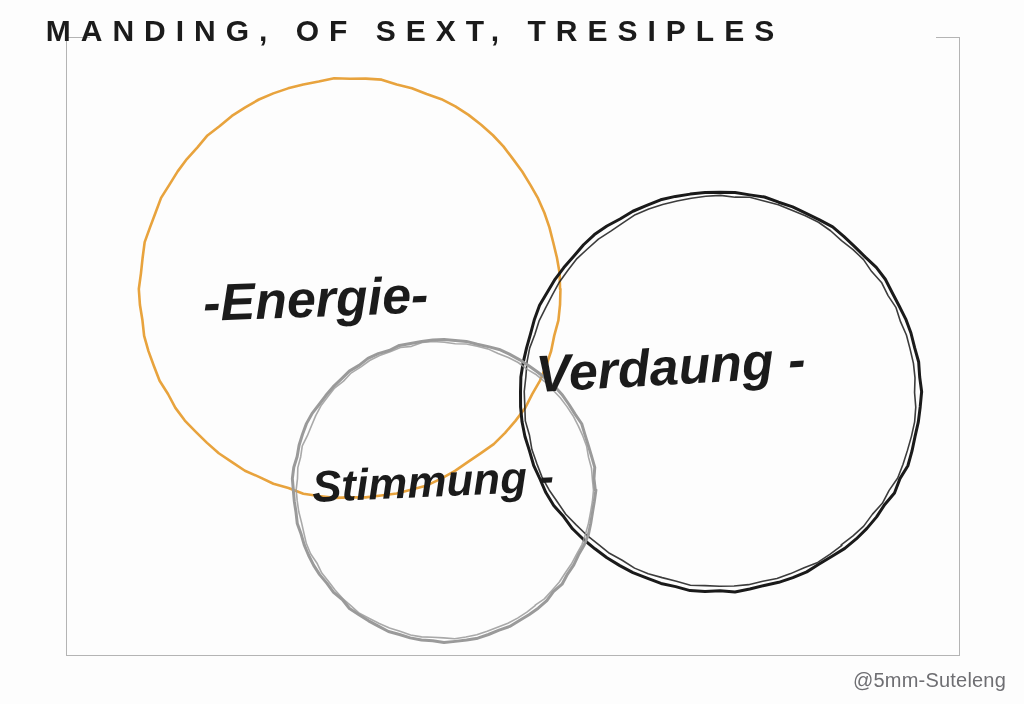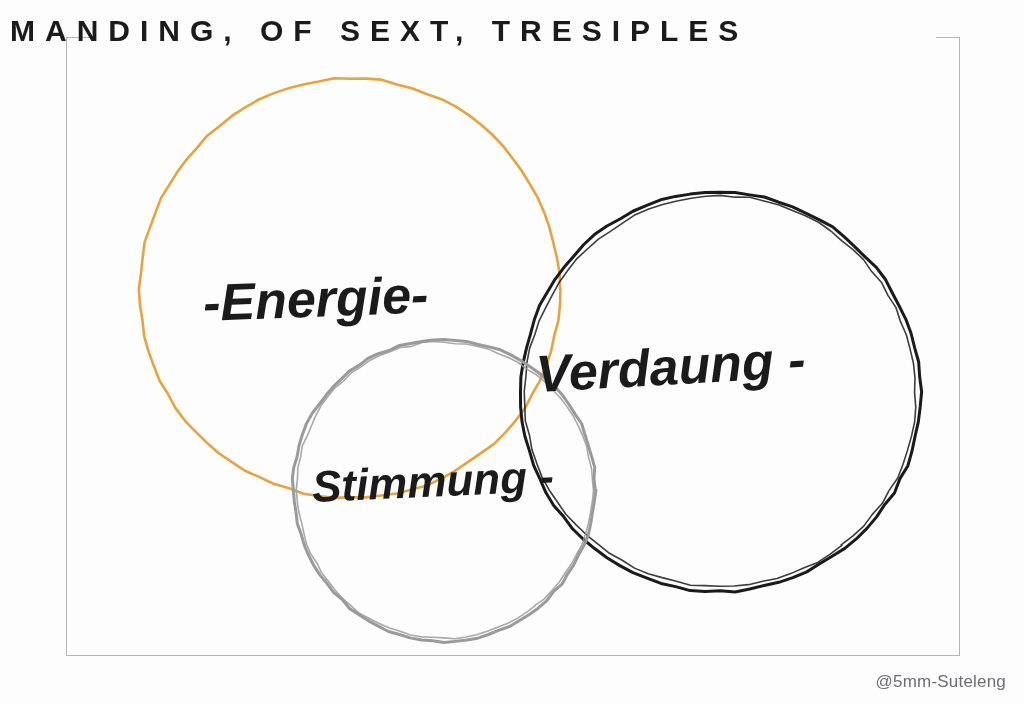--- a/index.html
+++ b/index.html
@@ -35,20 +35,21 @@
   #frame-bottom { left: 66px;  top: 655px; width: 894px; height: 1px; }
   #frame-top-left  { left: 66px;  top: 37px; width: 24px; height: 1px; }
   #frame-top-right { left: 936px; top: 37px; width: 24px; height: 1px; }
 
   
   #title {
     position: absolute;
     left: 0;
     top: 16px;
     width: 820px;
+    text-align: center;
     font-family: "Liberation Sans", sans-serif;
     font-size: 30px;
     font-weight: bold;
     letter-spacing: 10px;
     color: #1b1b1b;
     white-space: nowrap;
     line-height: 1;
     text-indent: 10px;
   }
 
@@ -91,21 +92,21 @@
     transform: rotate(-2.6deg);
     transform-origin: left center;
   }
 
   
   #watermark {
     position: absolute;
     right: 18px;
     bottom: 12px;
     font-family: "Liberation Sans", sans-serif;
-    font-size: 17px;
+    font-size: 20px;
     color: #6e6e72;
     letter-spacing: 0.2px;
     white-space: nowrap;
   }
 </style>
 </head>
 <body>
 
 <div id="stage">
 

